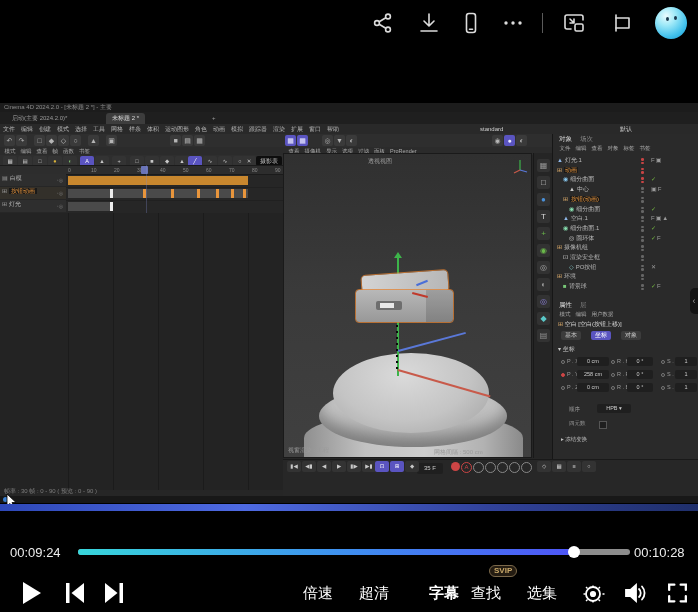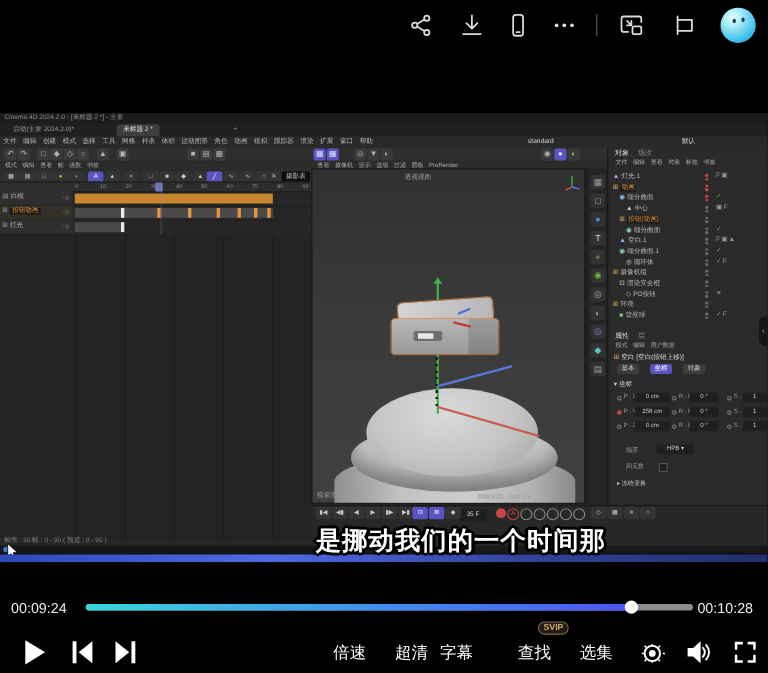--- a/index.html
+++ b/index.html
@@ -518,21 +518,20 @@
 
     <svg class="abs cursor" width="12" height="16">
       <path d="M1 1 L1 13 L4 10.5 L6 15 L8 14 L6 9.5 L10 9.5 Z" fill="#fff" stroke="#000" stroke-width="0.8"></path>
     </svg>
   </div>
 
   <div class="abs innerbar"></div>
 
   <div class="abs drawer">‹</div>
 
-  <div class="abs subtitle">是挪动我们的一个时间那</div>
 
   <div class="abs time" style="left:10px">00:09:24</div>
   <div class="abs time" style="left:634px">00:10:28</div>
   <div class="abs pbar">
     <div class="pfill" id="pfill" style="width: 89.8%; background: linear-gradient(90deg, rgb(56, 214, 219), rgb(63, 142, 240) 55%, rgb(78, 85, 246));"></div>
     <div class="phandle" id="phandle" style="left: calc(89.8% - 6px);"></div>
   </div>
 
   <div class="abs pcicon" style="left:20px">
     <svg width="24" height="26" viewBox="0 0 24 26">
@@ -548,21 +547,21 @@
   <div class="abs pcicon" style="left:101px">
     <svg width="26" height="26" viewBox="0 0 26 26">
         <path d="M4 3 L16.5 13 L4 23 Z" fill="#fff"></path>
         <rect x="18.5" y="3" width="3.5" height="20" fill="#fff"></rect>
       </svg>
   </div>
 
   <div>
       <div class="abs ctl-text" style="left: 301px;">倍速</div>
       <div class="abs ctl-text" style="left: 357px;">超清</div>
-      <div class="abs ctl-text" style="left: 398px;">字幕</div>
+      <div class="abs ctl-text" style="left: 427px; font-weight: bold;">字幕</div>
       <div class="abs ctl-text" style="left: 469px;">查找</div>
       <div class="abs ctl-text" style="left: 525px;">选集</div>
     </div>
   <div class="abs badge">SVIP</div>
 
   <div class="abs pcicon" style="left:581px">
     <svg width="24" height="26" viewBox="0 0 24 24" fill="none" stroke="#fff" stroke-width="1.8">
         <circle cx="12" cy="13" r="7"></circle>
         <circle cx="12" cy="13" r="2.2" fill="#fff"></circle>
         <path d="M12 4.5v2M12 19.5v2M4.5 13h-2M21.5 13h2M6.5 7.5L5 6M17.5 7.5L19 6M6.5 18.5L5 20M17.5 18.5L19 20" stroke-width="1.4"></path>

